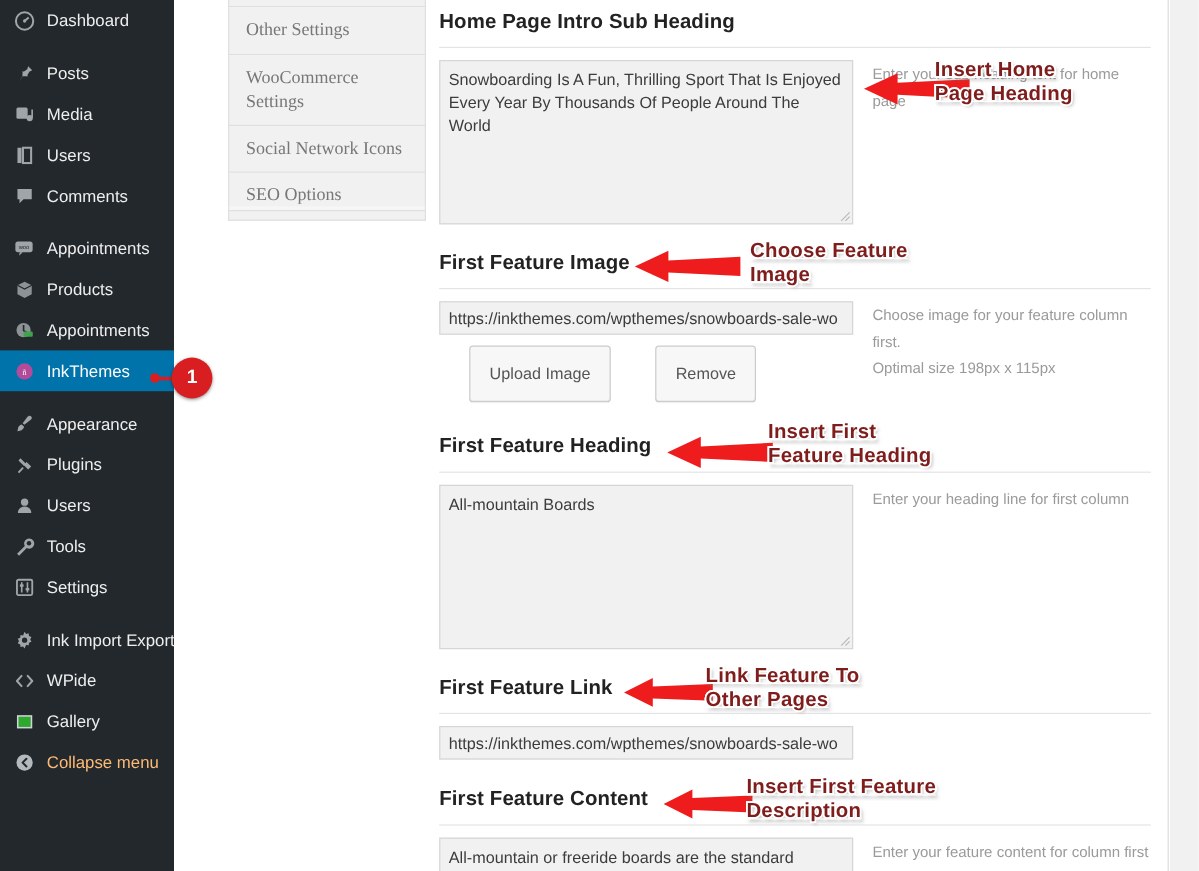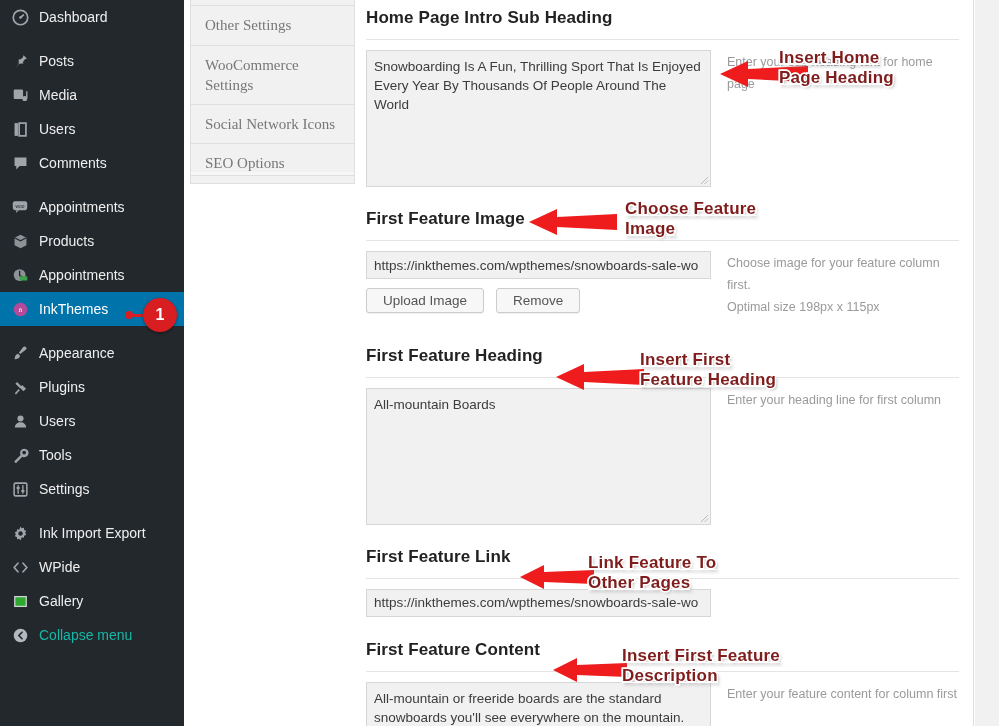--- a/index.html
+++ b/index.html
@@ -6,36 +6,36 @@
   html, body {
     width: 999px; height: 726px;
     background: #f1f1f1;
     font-family: "Liberation Sans", sans-serif;
     overflow: hidden;
   }
   #app { position: relative; width: 999px; height: 726px; background: #ffffff; }
 
   
   #adminmenu {
-    position: absolute; left: 0; top: 0; width: 184px; height: 726px;
+    position: absolute; left: 0; top: 0; width: 145px; height: 726px;
     background: #23282d;
   }
   .menu-item {
     position: relative; display: flex; align-items: center;
     height: 34px; padding-left: 10px; color: #eeeeee;
     font-size: 14px; line-height: 34px; white-space: nowrap;
   }
   .menu-item.current { background: #0073aa; color: #fff; }
   .menu-item .mi-icon {
     width: 20px; height: 20px; margin-right: 9px;
     display: flex; align-items: center; justify-content: center;
     color: #a0a5aa; flex: 0 0 20px;
   }
   .menu-item.current .mi-icon { color: #fff; }
-  .menu-item.dim { color: #14b8a6; }
+  .menu-item.dim { color: #fdba74; }
   .menu-item.dim .mi-icon { color: #b4b9be; }
   .menu-item svg { display: block; }
   .menu-gap { height: 10px; }
 
   
   #ink-callout {
     position: absolute; left: 125px; top: 298px; width: 55px; height: 34px;
     pointer-events: none;
   }
   #ink-callout .dot {
@@ -103,23 +103,24 @@
   .ta-wrap { position: relative; width: 345px; }
   .ta-handle {
     position: absolute; right: 2px; bottom: 2px; width: 11px; height: 11px;
     pointer-events: none; opacity: .45;
   }
   input.field { height: 28px; padding: 4px 7px; }
 
   .btnrow { display: flex; gap: 12px; margin-top: 9px; }
   .wpbtn {
     background: #f7f7f7; border: 1px solid #cccccc; border-radius: 3px;
-    color: #555555; font-size: 13.5px; padding: 4px 16px; cursor: pointer;
+    color: #555555; font-size: 13.5px; padding: 15px 16px; cursor: pointer;
     font-family: "Liberation Sans", sans-serif;
     box-shadow: 0 1px 0 rgba(0,0,0,.06);
+    margin-left: 25px;
   }
 
   
   .anno {
     position: absolute; color: #7f1d1d; font-weight: bold;
     font-size: 17px; line-height: 1.18; white-space: pre;
     letter-spacing: .2px;
     -webkit-text-stroke: 3px #ffffff;
     paint-order: stroke fill;
     text-shadow: 2px 2px 3px rgba(120,120,120,.55);

